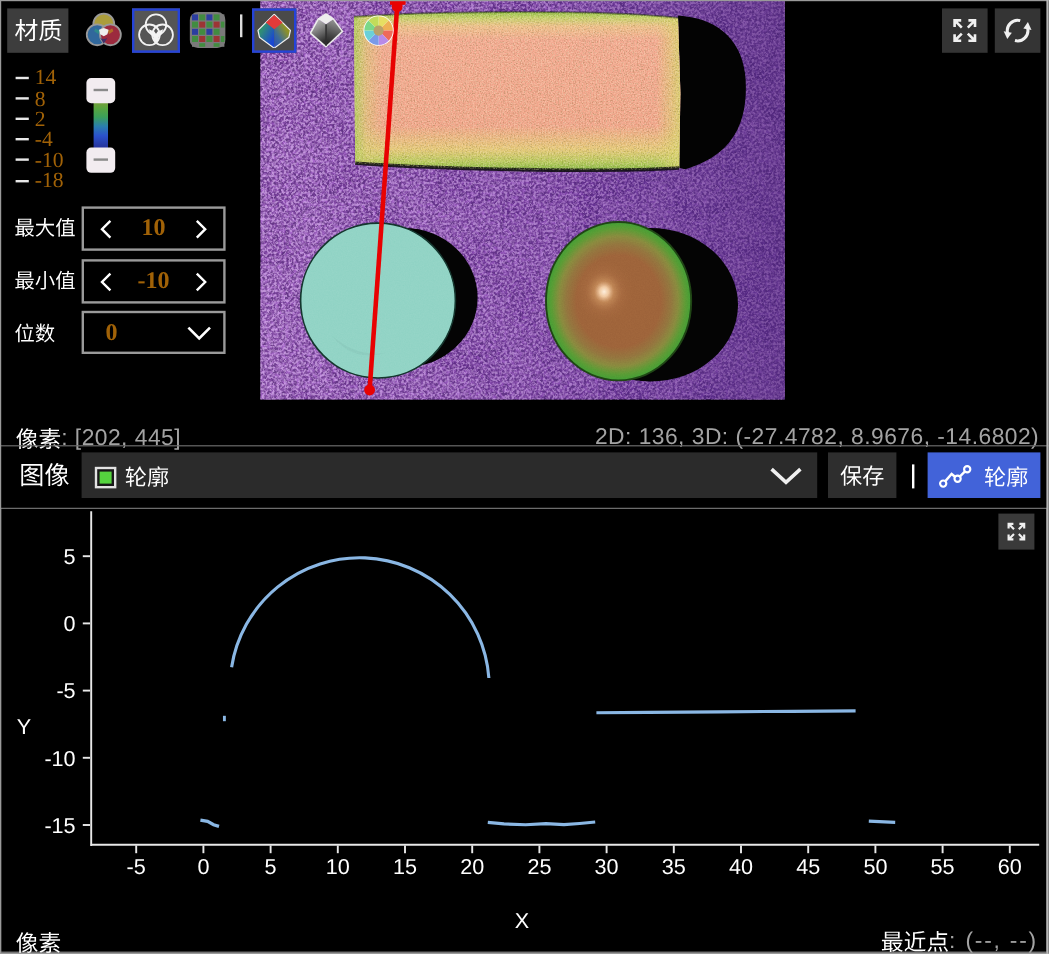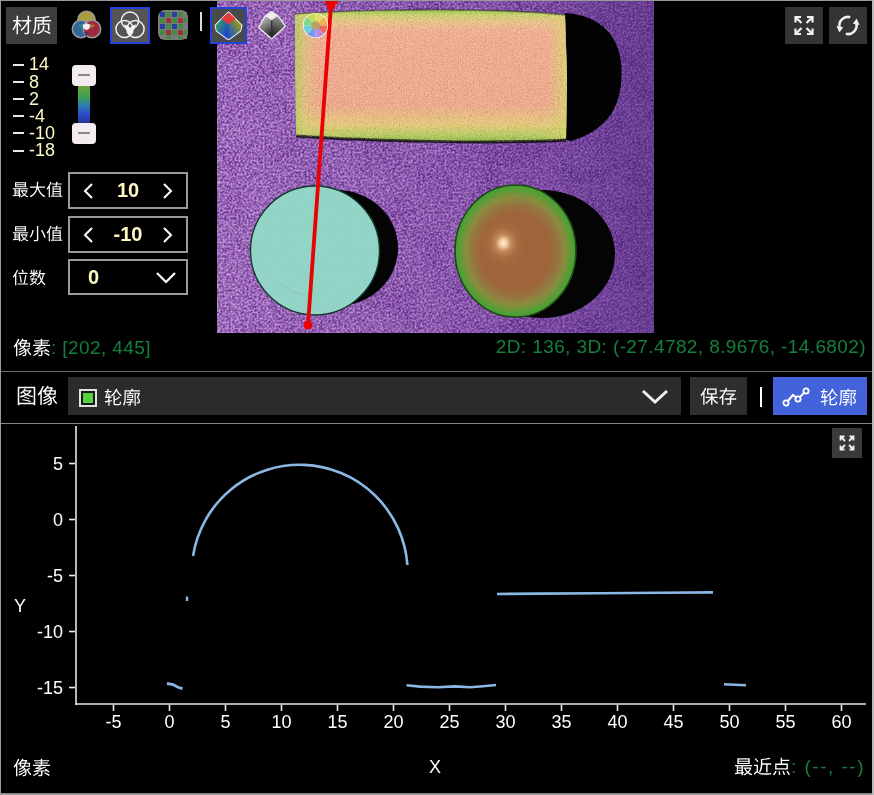--- a/index.html
+++ b/index.html
@@ -1,23 +1,23 @@
 <!DOCTYPE html>
 <html><head><meta charset="utf-8"><style>
 * { margin:0; padding:0; box-sizing:border-box; }
 body { width:874px; height:795px; background:#000; font-family:"Liberation Sans", sans-serif; position:relative; overflow:hidden; }
 #win { position:absolute; inset:0; }
 .edge { position:absolute; background:#9a9a9a; z-index:60; }
 .abs { position:absolute; }
-.lbl { color:#fef9c3; }
+.lbl { color:#a16207;font-family:Liberation Serif, serif; }
 #scene { position:absolute; left:217px; top:0; }
 .ib { position:absolute; background:#343434; }
 .selbox { position:absolute; border:2px solid #2543d8; background:#555; }
 .spin { position:absolute; left:68px; width:120px; height:37px; border:2px solid #9a9a9a; background:#000; }
-.stat { position:absolute; color:#15803d; font-size:19px; letter-spacing:0.4px; white-space:nowrap; }
+.stat { position:absolute; color:#a3a3a3; font-size:19px; letter-spacing:0.4px; white-space:nowrap;margin-top:18px; }
 </style></head><body>
 <svg width="0" height="0" style="position:absolute">
     <defs>
       <path id="g0" d="M777 41V255H477V327H752C676 485 545 653 419 739C437 754 460 781 472 801C583 716 697 574 777 431V858C777 876 770 882 752 882C733 883 668 884 604 882C614 903 626 938 630 959C716 959 775 957 808 944C842 932 855 910 855 857V327H959V255H855V41ZM227 40V254H60V327H217C178 466 102 621 26 705C39 724 59 755 68 777C127 707 184 593 227 475V959H302V443C344 497 396 568 418 605L466 541C441 510 338 390 302 353V327H440V254H302V40Z"></path>
       <path id="g1" d="M594 811C695 848 821 911 890 954L943 903C873 863 747 803 647 765ZM542 532V622C542 702 521 820 212 901C230 916 252 943 262 959C585 864 619 725 619 623V532ZM291 420V766H366V491H796V770H874V420H587L601 322H950V255H608L619 146C720 135 814 122 891 105L831 45C673 81 382 104 140 114V393C140 546 131 759 36 910C55 917 88 936 102 948C200 791 214 556 214 393V322H525L514 420ZM531 255H214V176C319 172 432 164 539 154Z"></path>
       <path id="g2" d="M248 245H753V316H248ZM248 125H753V195H248ZM176 72V369H828V72ZM396 488V555H214V488ZM47 837 54 904 396 863V960H468V854L522 847V786L468 792V488H949V425H49V488H145V828ZM507 550V612H567L547 618C577 691 618 756 671 810C616 851 554 882 491 902C504 915 522 941 529 957C596 933 662 899 720 854C776 900 843 935 919 957C929 939 948 912 964 898C891 880 826 849 771 809C837 745 889 665 920 566L877 547L863 550ZM613 612H832C806 671 767 723 721 767C675 723 639 671 613 612ZM396 611V682H214V611ZM396 738V800L214 821V738Z"></path>
       <path id="g3" d="M461 41C460 120 461 221 446 327H62V404H433C393 594 293 788 43 896C64 912 88 939 100 958C344 846 452 654 501 461C579 689 708 866 902 958C915 936 939 905 958 888C764 807 633 625 563 404H942V327H526C540 222 541 122 542 41Z"></path>
       <path id="g4" d="M599 40C596 70 591 106 586 142H329V209H574C568 243 562 275 555 302H382V866H286V931H958V866H869V302H623C631 275 639 243 646 209H928V142H661L679 45ZM450 866V783H799V866ZM450 501H799V587H450ZM450 445V361H799V445ZM450 641H799V728H450ZM264 41C211 193 124 342 32 440C45 458 66 497 74 514C103 482 132 445 159 405V960H229V291C269 219 304 141 333 63Z"></path>
       <path id="g5" d="M464 54V856C464 876 456 882 436 883C415 884 343 885 270 882C282 903 296 939 301 960C395 961 457 959 494 946C530 934 545 911 545 856V54ZM705 309C791 453 872 640 895 759L976 726C950 606 865 422 777 282ZM202 289C177 423 121 596 32 702C53 711 86 729 103 742C194 631 253 450 286 303Z"></path>
       <path id="g6" d="M369 222V295H914V222ZM435 371C465 510 495 695 503 800L577 778C567 676 536 496 503 355ZM570 52C589 102 609 168 617 211L692 189C682 146 660 83 641 33ZM326 846V918H955V846H748C785 712 826 515 853 361L774 348C756 498 716 711 678 846ZM286 44C230 196 136 346 38 443C51 460 73 499 81 517C115 482 148 441 180 396V958H255V279C294 211 329 138 357 65Z"></path>

